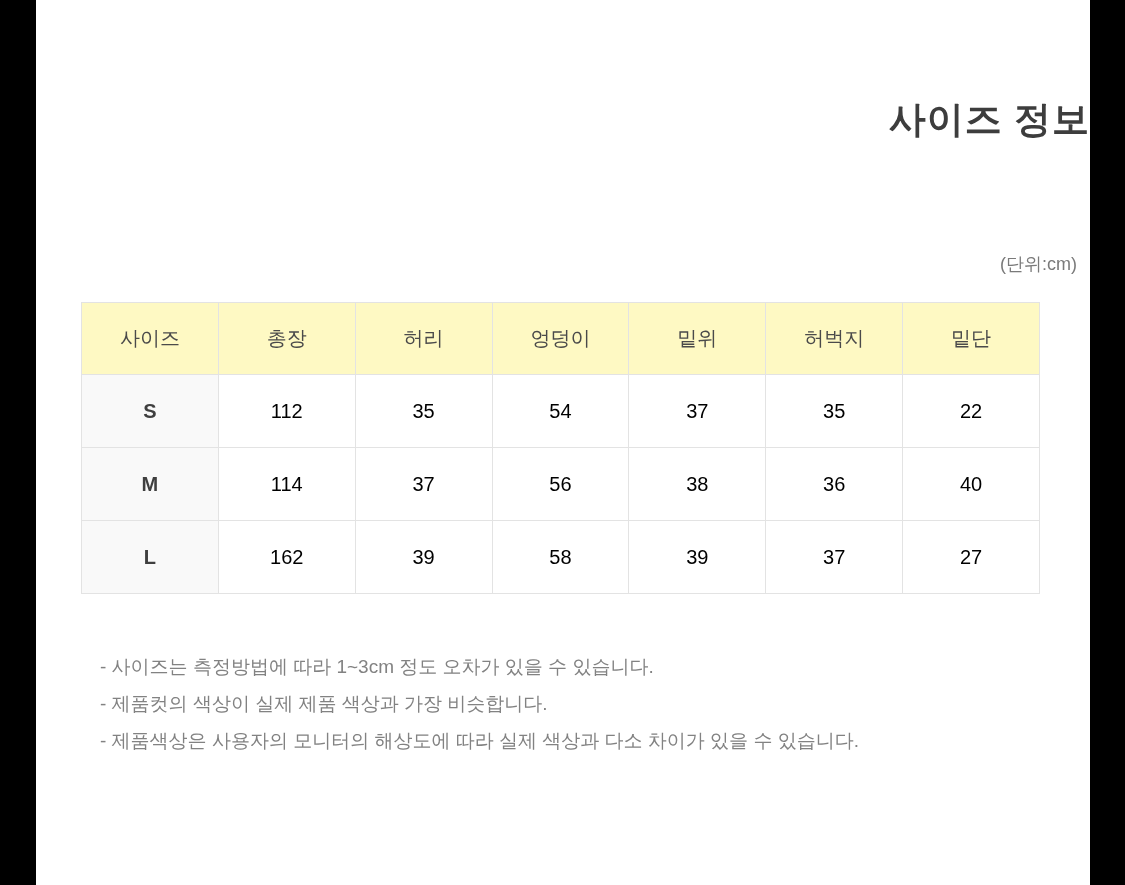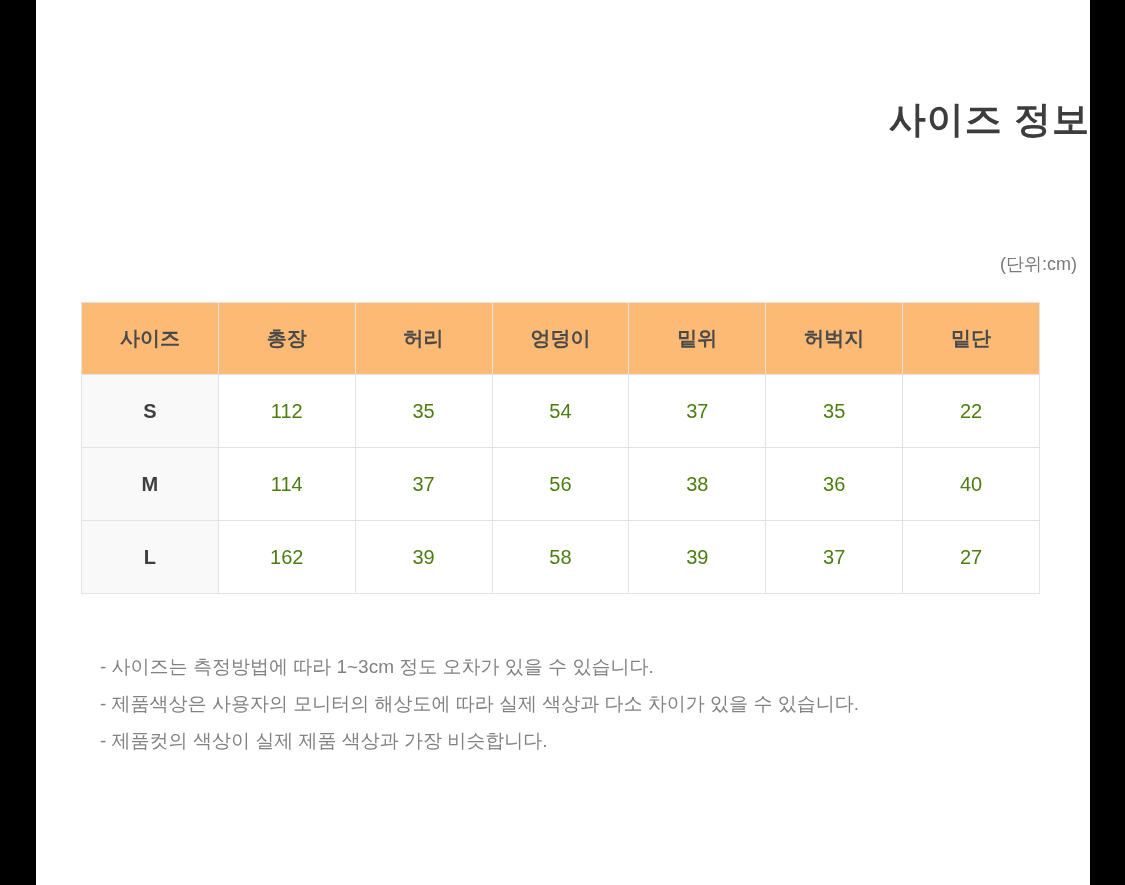--- a/index.html
+++ b/index.html
@@ -55,30 +55,30 @@
   }
   .size-table th,
   .size-table td {
     border: 1px solid #e3e3e3;
     text-align: center;
     vertical-align: middle;
     padding: 0;
   }
   .size-table th {
     height: 72px;
-    background: #fdba74;
+    background: #fef9c3;
     font-size: 20px;
-    font-weight: 700;
+    font-weight: 400;
     color: #4a4a4a;
   }
   .size-table td {
     height: 73px;
     background: #ffffff;
     font-size: 20px;
-    color: #4d7c0f;
+    color: #000000;
   }
   .size-table td.size-col {
     background: #f9f9f9;
     font-weight: bold;
     color: #3f3f3f;
   }
 
   .notes {
     position: absolute;
     top: 655px;
@@ -140,15 +140,15 @@
       <td>58</td>
       <td>39</td>
       <td>37</td>
       <td>27</td>
     </tr>
   </tbody>
 </table>
 
 <div class="notes">
   <p>- 사이즈는 측정방법에 따라 1~3cm 정도 오차가 있을 수 있습니다.</p>
+  <p>- 제품컷의 색상이 실제 제품 색상과 가장 비슷합니다.</p>
   <p>- 제품색상은 사용자의 모니터의 해상도에 따라 실제 색상과 다소 차이가 있을 수 있습니다.</p>
-  <p>- 제품컷의 색상이 실제 제품 색상과 가장 비슷합니다.</p>
 </div>
 
 </body></html>

